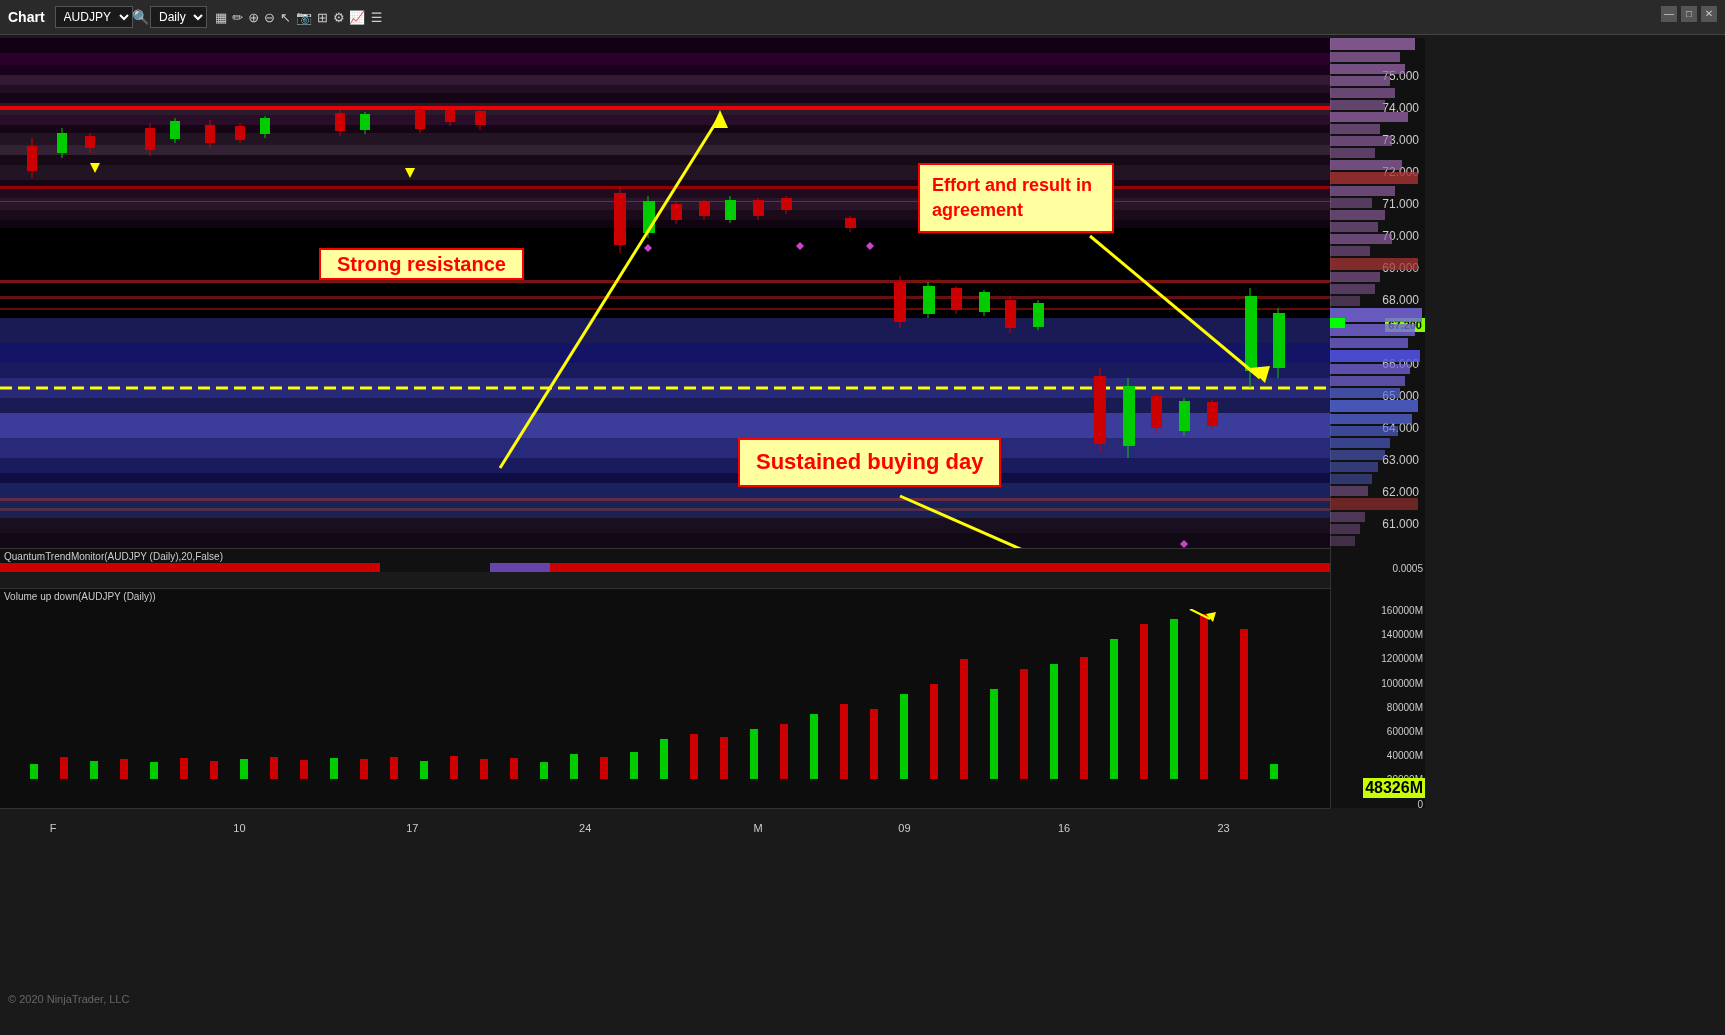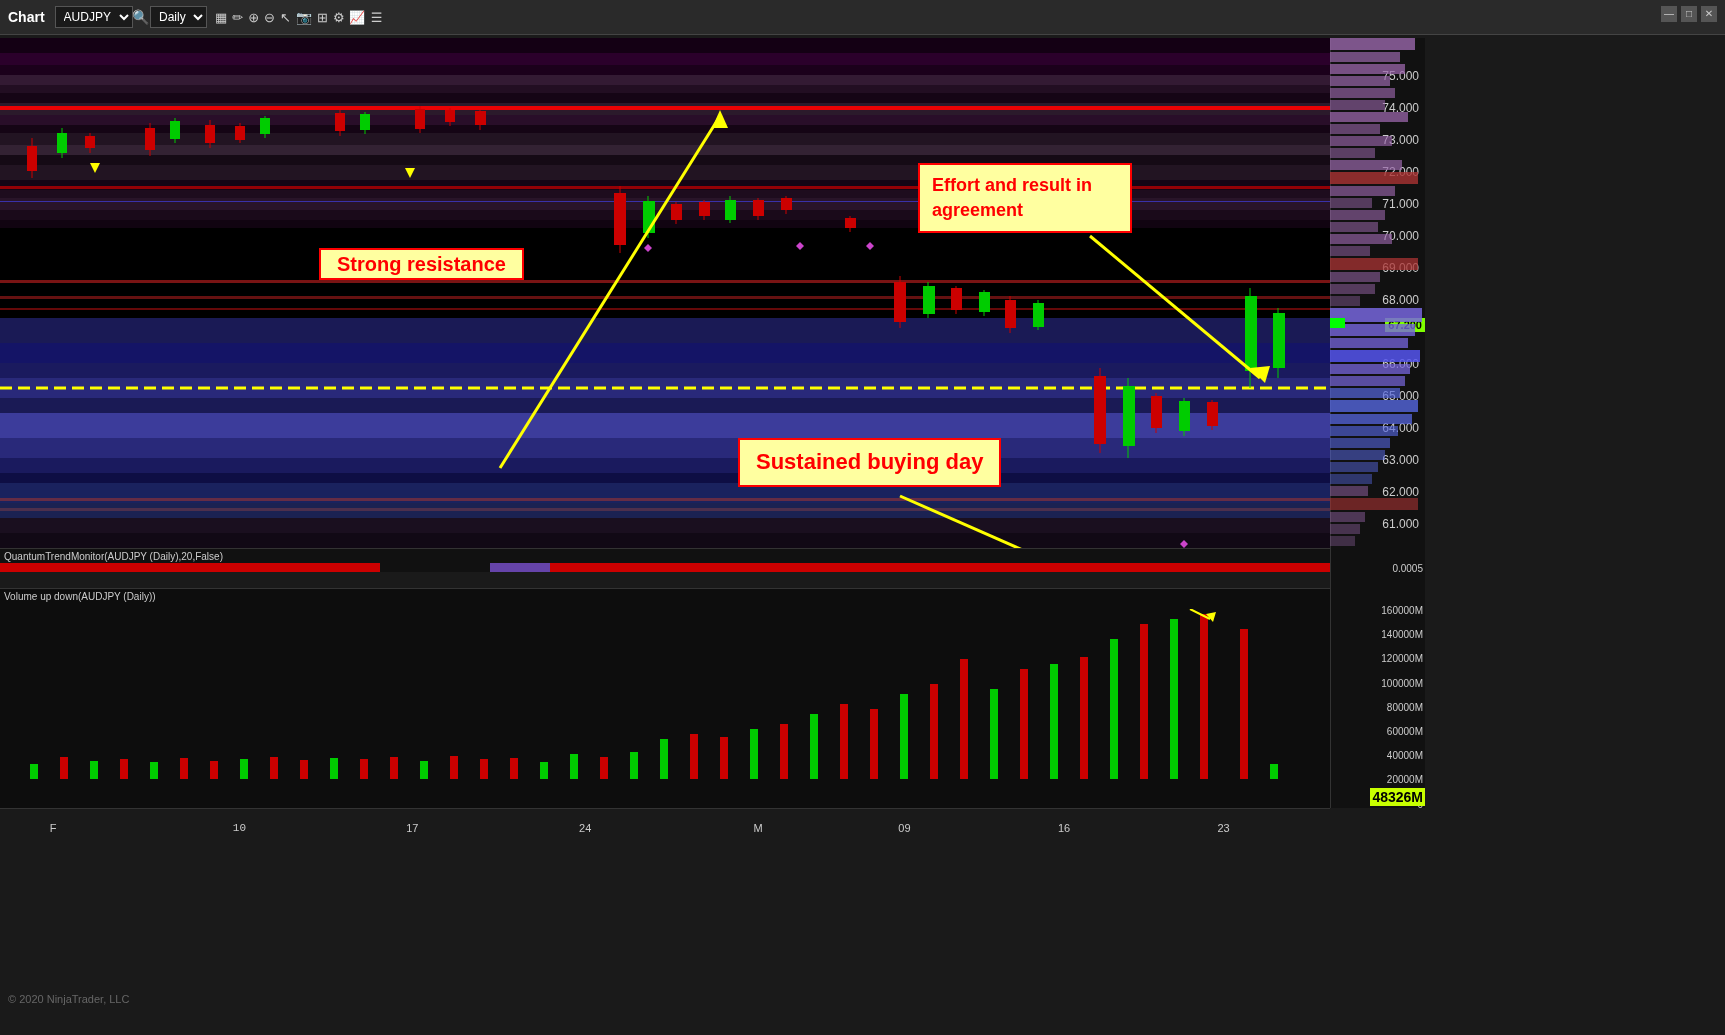--- a/index.html
+++ b/index.html
@@ -219,25 +219,25 @@
     }
     .vol-label {
       position: absolute;
       right: 2px;
       color: #ccc;
       font-size: 10px;
       transform: translateY(-50%);
     }
     .vol-badge {
       position: absolute;
-      bottom: 2px;
+      bottom: 10px;
       right: 0;
       background: #c8ff00;
       color: #000;
-      font-size: 14px;
+      font-size: 16px;
       font-weight: bold;
       padding: 1px 2px;
     }
 
     
     #trend-axis {
       position: absolute;
       top: 548px;
       left: 1330px;
       width: 95px;
@@ -470,21 +470,21 @@
 
     <line x1="900" y1="458" x2="1200" y2="590" stroke="#ffff00" stroke-width="3"></line>
     <polygon points="1205,595 1190,580 1210,578" fill="#ffff00"></polygon>
 
   </svg>
 
   <div class="annotation-box" style="left:319px; top:210px; font-size:20px; padding:1px 16px;">
     <span>Strong resistance</span>
   </div>
 
-  <div class="annotation-box" style="left:918px; top:125px; font-size:18px; padding:8px 12px; width:214px; line-height:1.4;">
+  <div class="annotation-box" style="left:918px; top:125px; font-size:18px; padding:8px 12px; width:196px; line-height:1.4;">
     <span>Effort and result in agreement</span>
   </div>
 
   <div class="annotation-box" style="left:738px; top:400px; font-size:22px; padding:8px 16px;">
     <span>Sustained buying day</span>
   </div>
 </div>
 
 <div id="price-axis">
 
@@ -638,21 +638,21 @@
   <span class="vol-label" style="top:54%;">80000M</span>
   <span class="vol-label" style="top:65%;">60000M</span>
   <span class="vol-label" style="top:76%;">40000M</span>
   <span class="vol-label" style="top:87%;">20000M</span>
   <span class="vol-label" style="top:98%;">0</span>
   <span class="vol-badge">48326M</span>
 </div>
 
 <div id="date-axis">
   <span class="date-label" style="left:4%;">F</span>
-  <span class="date-label" style="left:18%;font-family:Liberation Mono, monospace;">10</span>
+  <span class="date-label" style="left:18%;">10</span>
   <span class="date-label" style="left:31%;">17</span>
   <span class="date-label" style="left:44%;">24</span>
   <span class="date-label" style="left:57%;">M</span>
   <span class="date-label" style="left:68%;">09</span>
   <span class="date-label" style="left:80%;">16</span>
   <span class="date-label" style="left:92%;">23</span>
 </div>
 
 <div id="copyright">© 2020 NinjaTrader, LLC</div>
 

